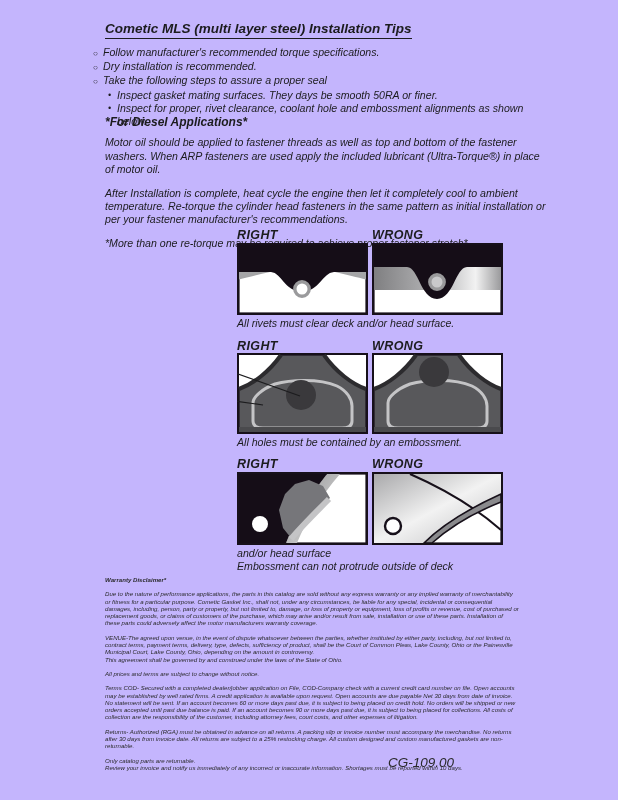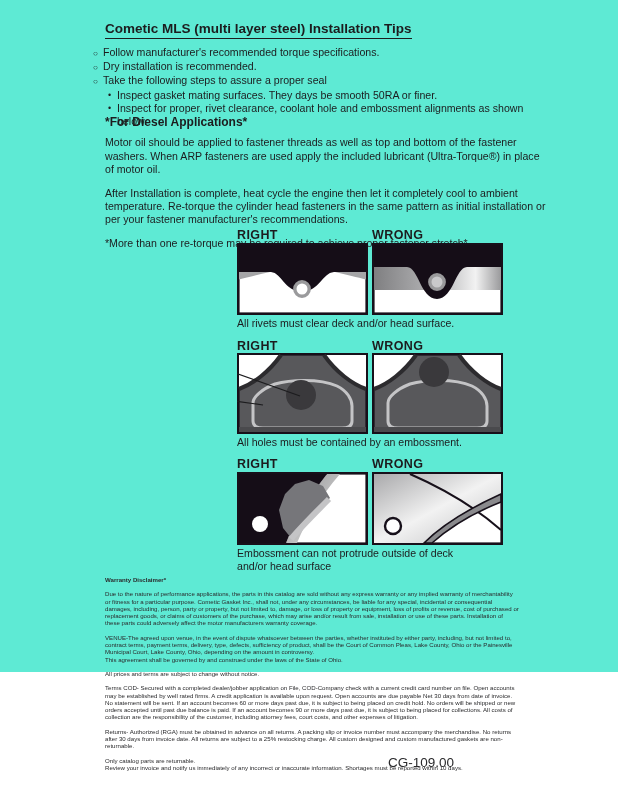--- a/index.html
+++ b/index.html
@@ -1,17 +1,17 @@
 <!DOCTYPE html>
 <html><head>
 <meta charset="utf-8">
 <style>
   html,body{margin:0;padding:0;background:#ffffff;}
   body{width:618px;height:800px;position:relative;font-family:"Liberation Sans",sans-serif;color:#1c1c1e;overflow:hidden;}
-  .page{position:absolute;left:0;top:0;width:618px;height:672px;background:#5eead4;}
+  .page{position:absolute;left:0;top:0;width:618px;height:800px;background:#c4b5fd;font-style:italic;}
 
   .title{position:absolute;left:105px;top:21px;font-size:13.5px;font-weight:bold;border-bottom:1.6px solid #1c1c1e;padding-bottom:2px;}
 
   .tips{position:absolute;left:93px;top:46px;width:450px;font-size:10.6px;line-height:13.2px;}
   .b-row{display:flex;}
   .b-mark{width:10px;flex:0 0 10px;font-size:8px;padding-top:1px;}
   .sb-row{display:flex;padding-left:15px;}
   .sb-mark{width:9px;flex:0 0 9px;font-size:9px;}
 
   .diesel{position:absolute;left:105px;top:116px;width:445px;font-size:10.6px;line-height:13.4px;}
@@ -174,22 +174,22 @@
             </linearGradient>
           </defs>
           <rect x="1.3" y="1.3" width="128.4" height="70.4" fill="#ffffff" stroke="#17101a" stroke-width="2.6"></rect>
           <path d="M2,2 H129 V22 C96,37 70,53 52,71 L2,71 Z" fill="url(#g3)"></path>
           <path d="M38,2 C70,16 104,36 129,58" stroke="#17101a" stroke-width="2" fill="none"></path>
           <path d="M129,22 C96,37 70,53 52,71 L60,71 C78,55 101,41 129,30 Z" fill="#8a8a8d" stroke="#17101a" stroke-width="1.6"></path>
           <circle cx="21" cy="54" r="8" fill="#ffffff" stroke="#17101a" stroke-width="2.4"></circle>
         </svg>
       </div>
       <div class="dg-caption">
+        <div>and/or head surface</div>
         <div>Embossment can not protrude outside of deck</div>
-        <div>and/or head surface</div>
       </div>
     </div>
   </div>
 
   <div class="legal">
     <div class="lg-h">Warranty Disclaimer*</div>
     <p>Due to the nature of performance applications, the parts in this catalog are sold without any express warranty or any implied warranty of merchantability or fitness for a particular purpose.  Cometic Gasket Inc., shall not, under any circumstances, be liable for any special, incidental or consequential damages, including, person, party or property, but not limited to, damage, or loss of property or equipment, loss of profits or revenue, cost of purchased or replacement goods, or claims of customers of the purchase, which may arise and/or result from sale, installation or use of these parts.  Installation of these parts could adversely affect the motor manufacturers warranty coverage.</p>
     <p class="tight">VENUE-The agreed upon venue, in the event of dispute whatsoever between the parties, whether instituted by either party, including, but not limited to, contract terms, payment terms, delivery, type, defects, sufficiency of product, shall be the Court of Common Pleas, Lake County, Ohio or the Painesville Municipal Court, Lake County, Ohio, depending on the amount in controversy.</p>
     <p>This agreement shall be governed by and construed under the laws of the State of Ohio.</p>
     <p>All prices and terms are subject to change without notice.</p>

